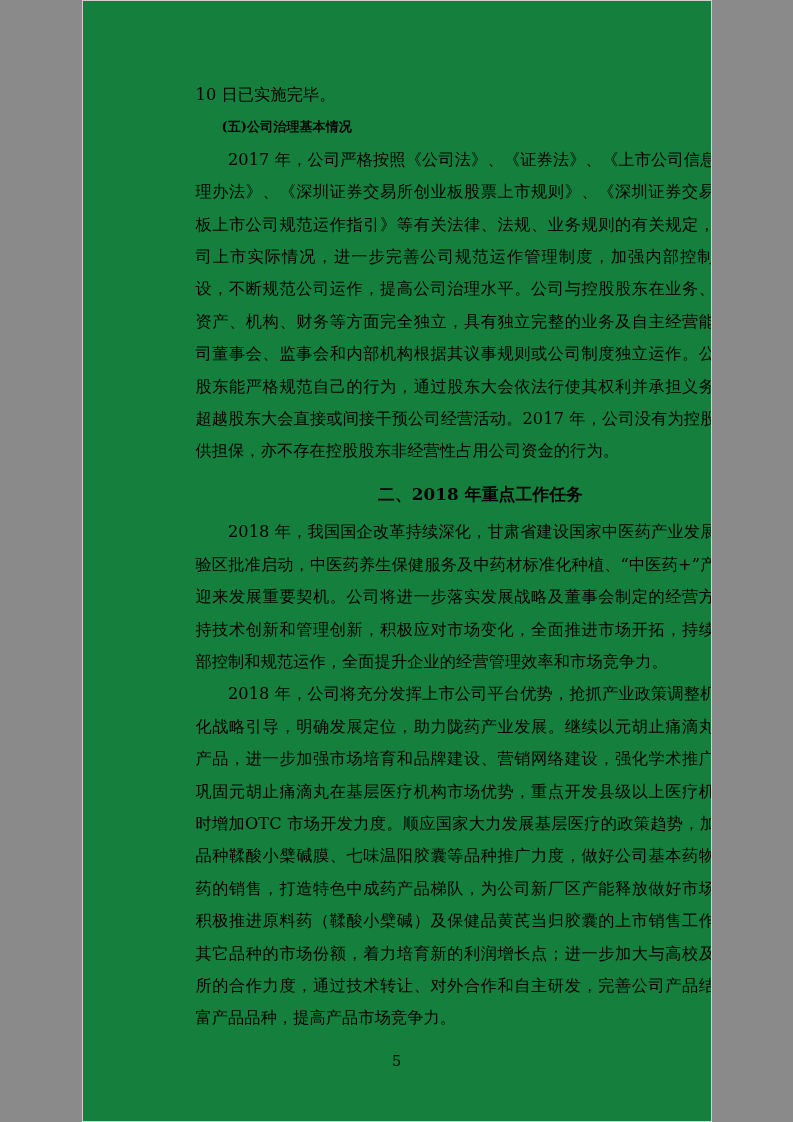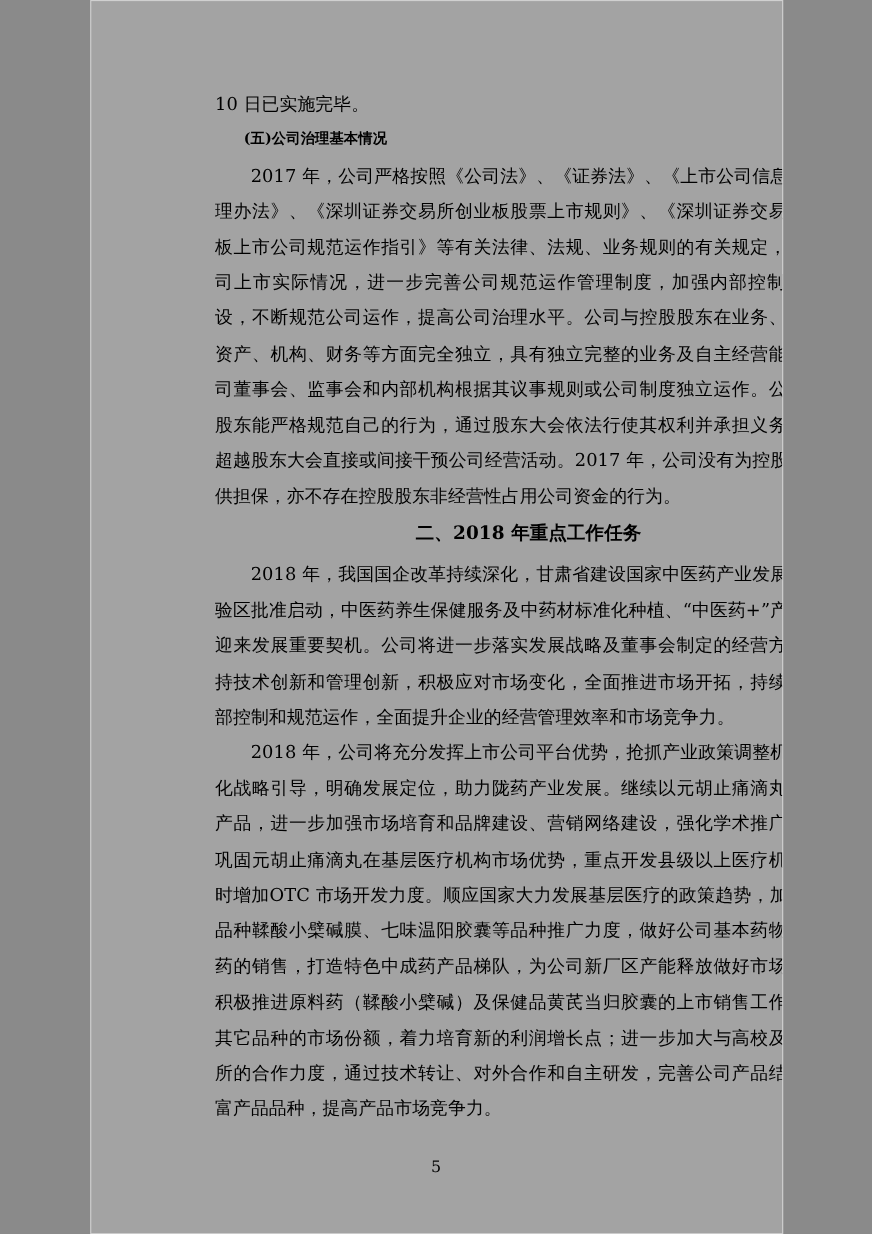--- a/index.html
+++ b/index.html
@@ -3,21 +3,21 @@
 <meta charset="utf-8">
 <style>
   html, body {
     margin: 0;
     padding: 0;
     background: #8a8a8a;
   }
   .page {
     width: 630px;
     height: 1122px;
-    background: #a3a3a3;
+    background: #15803d;
     margin: 0 auto;
     position: relative;
     box-sizing: border-box;
     font-family: "DejaVu Serif", "Liberation Serif", serif;
     color: #000000;
     overflow: hidden;
     border: 1px solid #d0d0d0;
   }
   .content {
     position: absolute;
@@ -40,20 +40,21 @@
     font-weight: bold;
     text-indent: 2em;
     font-size: 13px;
     line-height: 32.4px;
   }
   .section-title {
     font-weight: bold;
     text-align: center;
     font-size: 16.8px;
     line-height: 32.4px;
+    margin-top: 10px;
     margin-bottom: 6px;
   }
   .first-line {
     text-indent: 0;
   }
   .pagenum {
     position: absolute;
     bottom: 52px;
     left: 0;
     width: 100%;

